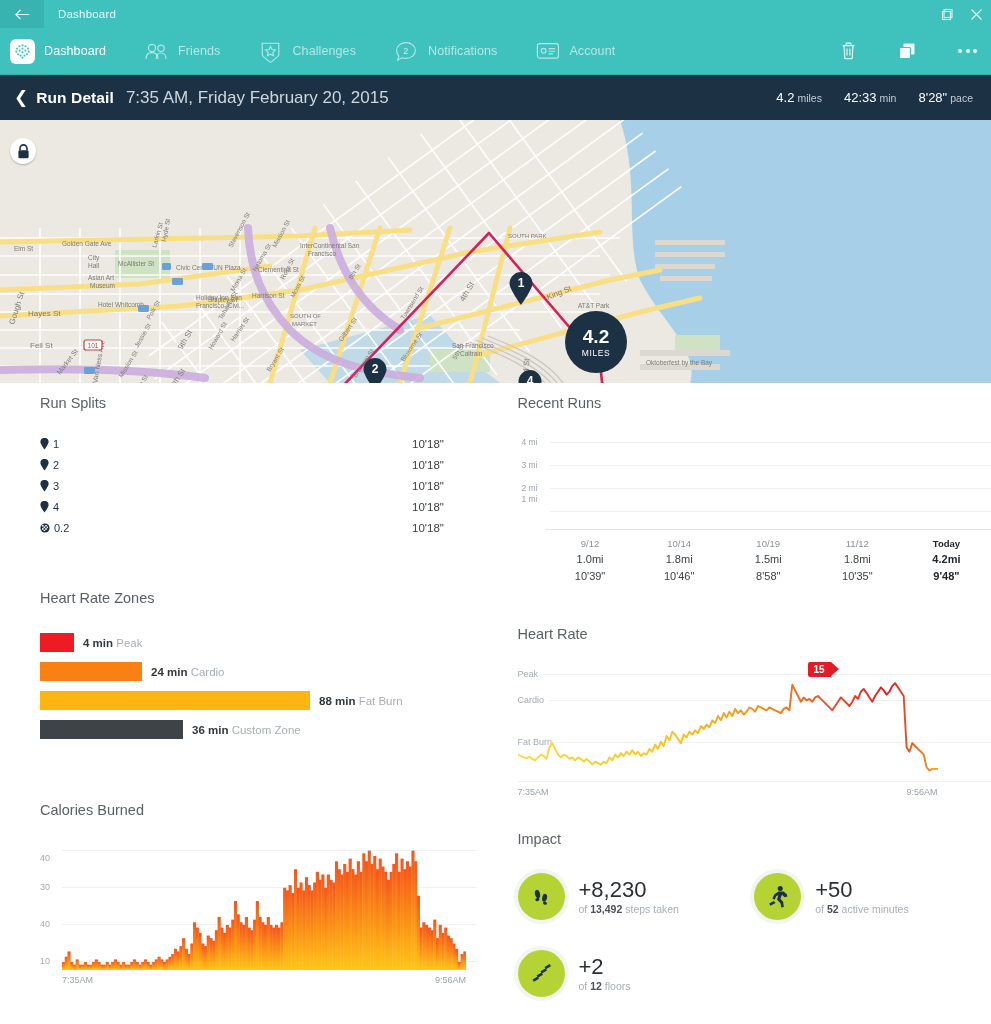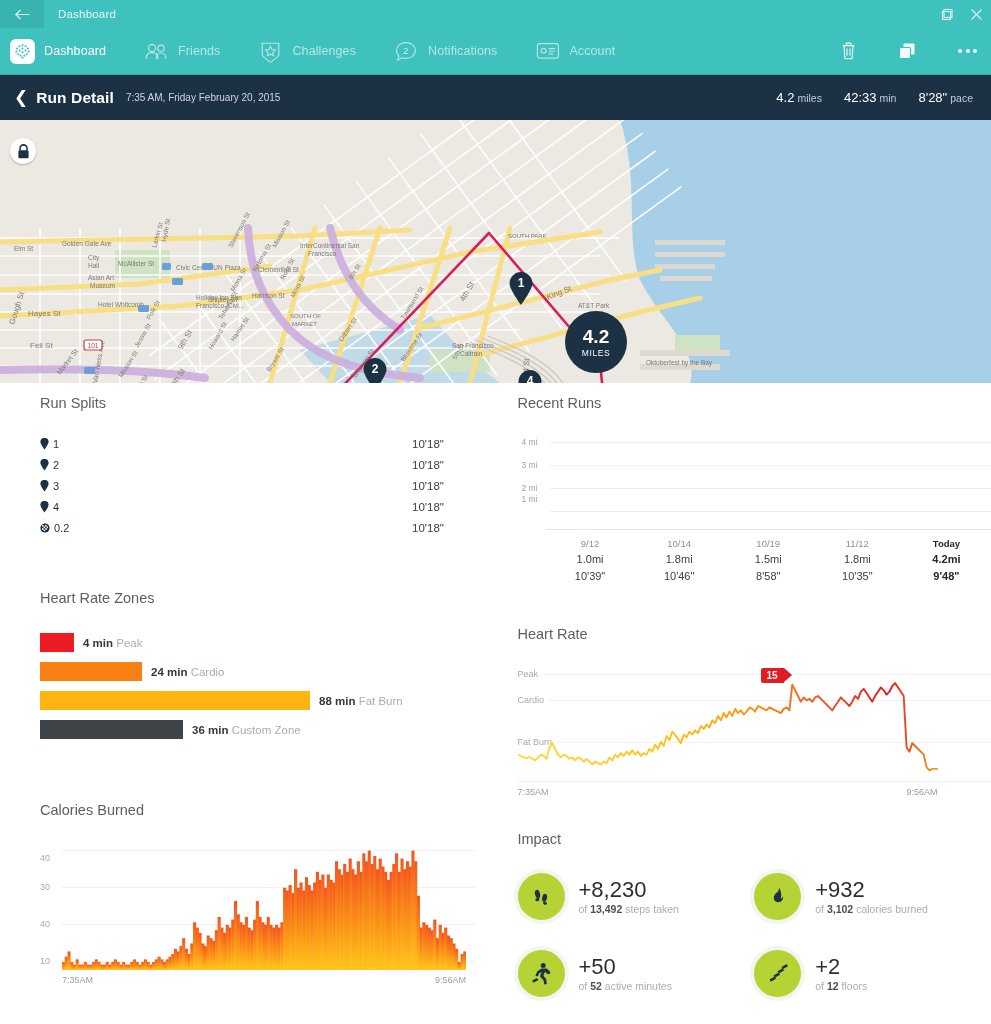--- a/index.html
+++ b/index.html
@@ -67,21 +67,21 @@
   .subhead {
     height: 45px;
     background: #1d3144;
     display: flex;
     align-items: center;
     padding: 0 18px 0 12px;
     color: #fff;
   }
   .sh-back { font-size: 17px; color:#fff; line-height:1; padding: 0 8px 0 2px; }
   .sh-title { font-size: 15.5px; font-weight: bold; letter-spacing: .1px; }
-  .sh-date { font-size: 10px; color: #cfd7de; margin-left: 12px; }
+  .sh-date { font-size: 17px; color: #cfd7de; margin-left: 12px; }
   .sh-stats { margin-left:auto; display:flex; align-items:baseline; gap: 22px; }
   .sh-stat { font-size: 13px; color:#fff; white-space:nowrap; }
   .sh-stat .unit { font-size: 10.5px; color:#c3ccd5; margin-left:3px; }
 
   
   .map {
     height: 263px;
     position: relative;
     overflow: hidden;
     background: #e9e6e0;
@@ -146,21 +146,21 @@
   .hrz-bar { height: 19px; }
   .hrz-txt { font-size: 11.5px; margin-left: 9px; white-space:nowrap; }
   .hrz-txt b { color:#33383d; font-weight:bold; }
   .hrz-txt span { color:#a7aeb5; }
 
   
   .hr-chart { position:relative; height: 118px; }
   .hr-chart .gl { position:absolute; left: 0; right: 0; border-top: 1px solid #eef0f2; }
   .hr-ylbl { position:absolute; left: 0; font-size: 9px; color:#a3aab1; transform: translateY(-50%); background:#fff; padding-right:5px; }
   .hr-svg { position:absolute; left: 0; top:0; }
-  .hr-flag { position:absolute; height: 26px; display:flex; align-items:center; }
+  .hr-flag { position:absolute; height: 26px; display:flex; align-items:flex-start;margin-left:47px; }
   .hr-flag .body { background:#e31b23; color:#fff; font-size:10px; font-weight:bold; padding: 0 6px; height:15px; display:flex; align-items:center; border-radius: 2px 0 0 2px; }
   .hr-flag .tip { width:0;height:0; border-top:7.5px solid transparent; border-bottom:7.5px solid transparent; border-left:8px solid #e31b23; }
   .hr-times { display:flex; justify-content:space-between; font-size: 9px; color:#9aa2a9; margin-top: 5px; }
 
   
   .cal-chart { position:relative; height: 130px; }
   .cal-chart .gl { position:absolute; left: 22px; right: 0; border-top: 1px solid #eef0f2; }
   .cal-ylbl { position:absolute; left: 0; font-size: 9px; color:#a3aab1; transform: translateY(-50%); }
   .cal-svg { position:absolute; left: 22px; top: 0; }
   .cal-times { display:flex; justify-content:space-between; font-size: 9px; color:#9aa2a9; margin-top: 5px; margin-left:0; }
@@ -933,31 +933,20 @@
                 <ellipse cx="15" cy="17.2" rx="2" ry="1.6" transform="rotate(12 15 17.2)"></ellipse>
               </g>
             </svg>
           </span>
           <span>
             <span class="imp-val" style="display:block">+8,230</span>
             <span class="imp-sub" style="display:block"><span>of</span> <b>13,492</b> <span>steps taken</span></span>
           </span>
         </div>
 
-        <div class="imp-item">
-          <span class="imp-circle">
-            <svg width="20" height="22" viewBox="0 0 20 22">
-              <path d="M10.8 1.5 C11.8 5.5 8.2 6.2 6.6 9 C4.6 12.4 6.6 16.2 10 16.2 C13.6 16.2 15.6 13.4 15 10.2 C14.6 11.8 13.6 12.4 12.6 12.2 C14.2 9 12.8 4.2 10.8 1.5 Z" fill="#1d3144"></path>
-            </svg>
-          </span>
-          <span>
-            <span class="imp-val" style="display:block">+932</span>
-            <span class="imp-sub" style="display:block"><span>of</span> <b>3,102</b> <span>calories burned</span></span>
-          </span>
-        </div>
 
         <div class="imp-item">
           <span class="imp-circle">
             <svg width="22" height="23" viewBox="0 0 22 23">
               <g fill="#1d3144">
                 <circle cx="13.2" cy="3.4" r="2.5"></circle>
                 <path d="M11.4 6.6 L7.2 9.4 L5.4 13.8 L7.8 14.6 L9.2 11.2 L11.4 10 L10 14.4 L13.6 18.4 L14.2 22.4 L16.8 22 L16.2 17 L13.4 13.8 L15 9.8 L17.6 12.2 L20.4 11.6 L19.8 9.2 L16.6 6.6 Z"></path>
                 <path d="M6.8 16 L2.2 18.6 L3.4 20.8 L8.6 18 Z"></path>
               </g>
             </svg>

